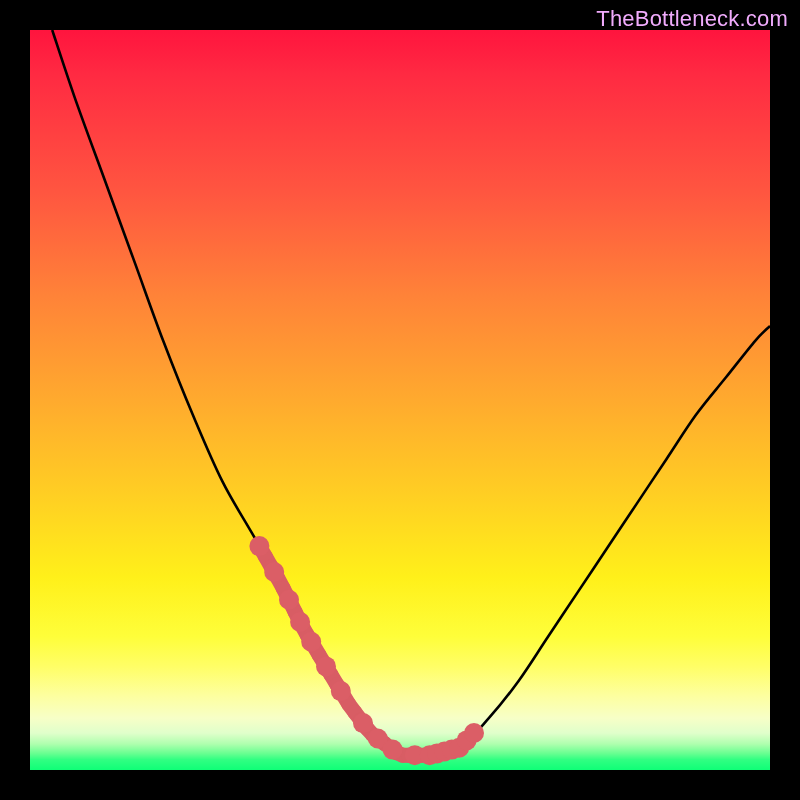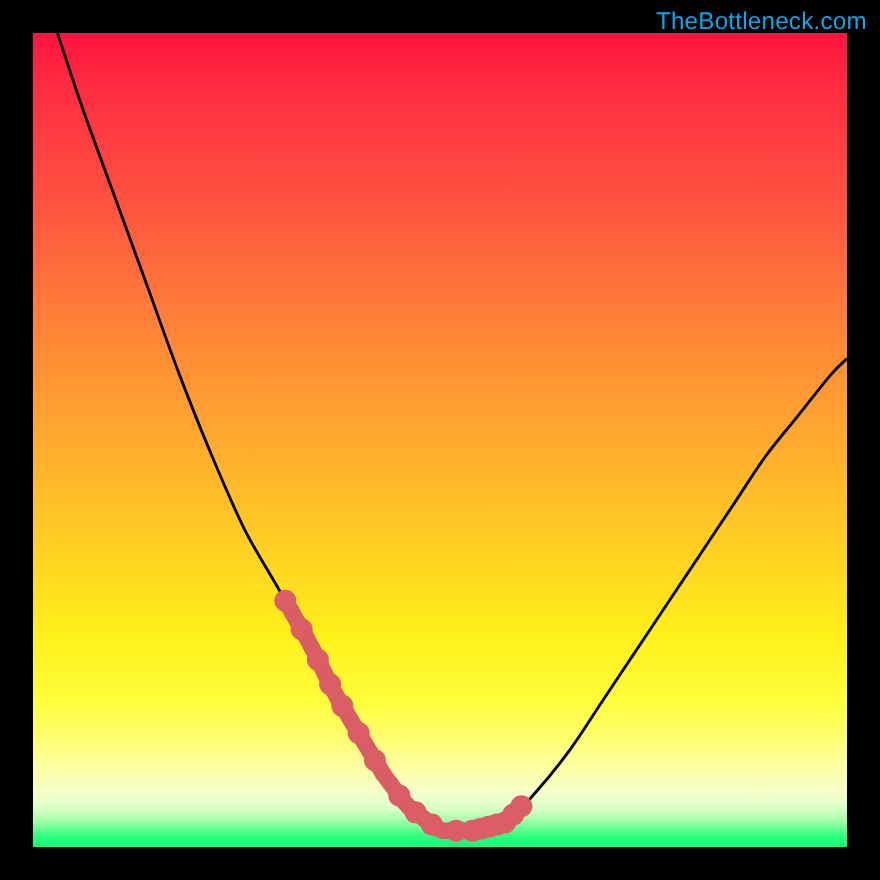--- a/index.html
+++ b/index.html
@@ -43,21 +43,21 @@
       #aeffae 96.5%,
       #66ff90 97.8%,
       #31ff82 98.6%,
       #0fff77 100%
     );
   }
   .attribution {
     position: absolute;
     top: 6px;
     right: 12px;
-    color: #0ea5e9;
+    color: #f0abfc;
     font-size: 22px;
     letter-spacing: 0.2px;
     font-weight: 400;
     margin-left: 44px;
   }
   svg.curve {
     position: absolute;
     left: 0;
     top: 0;
     width: 740px;

